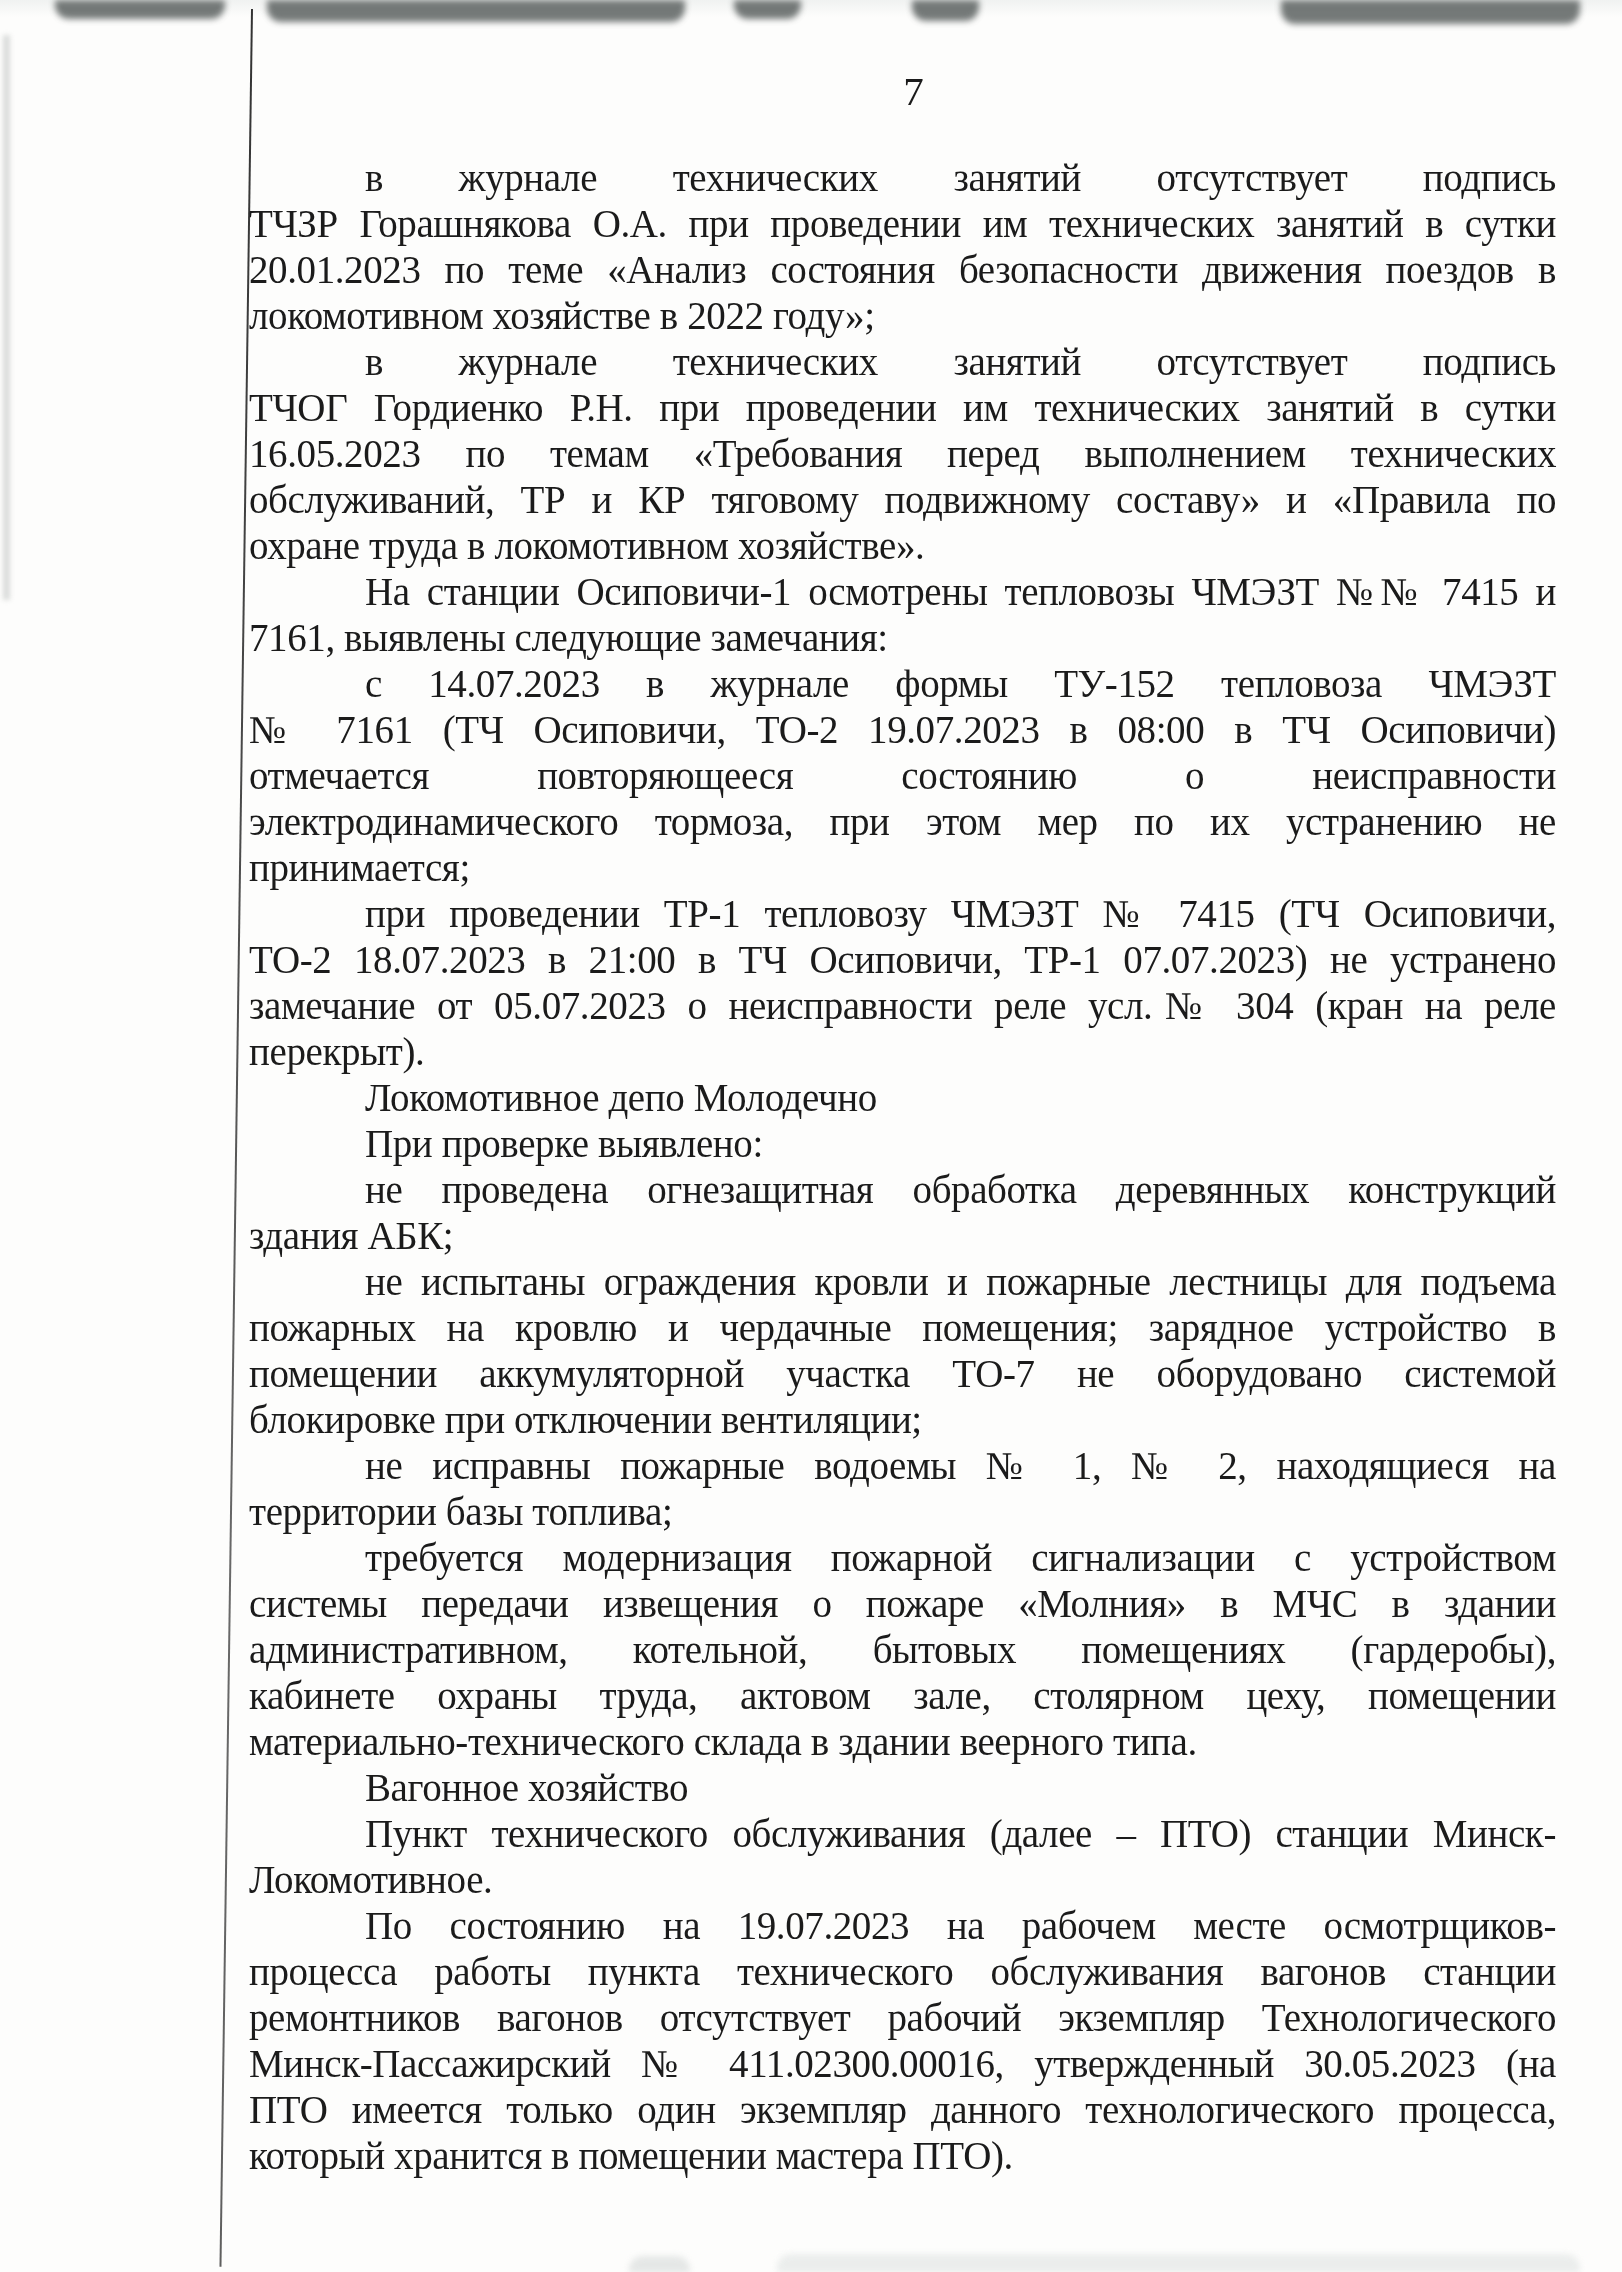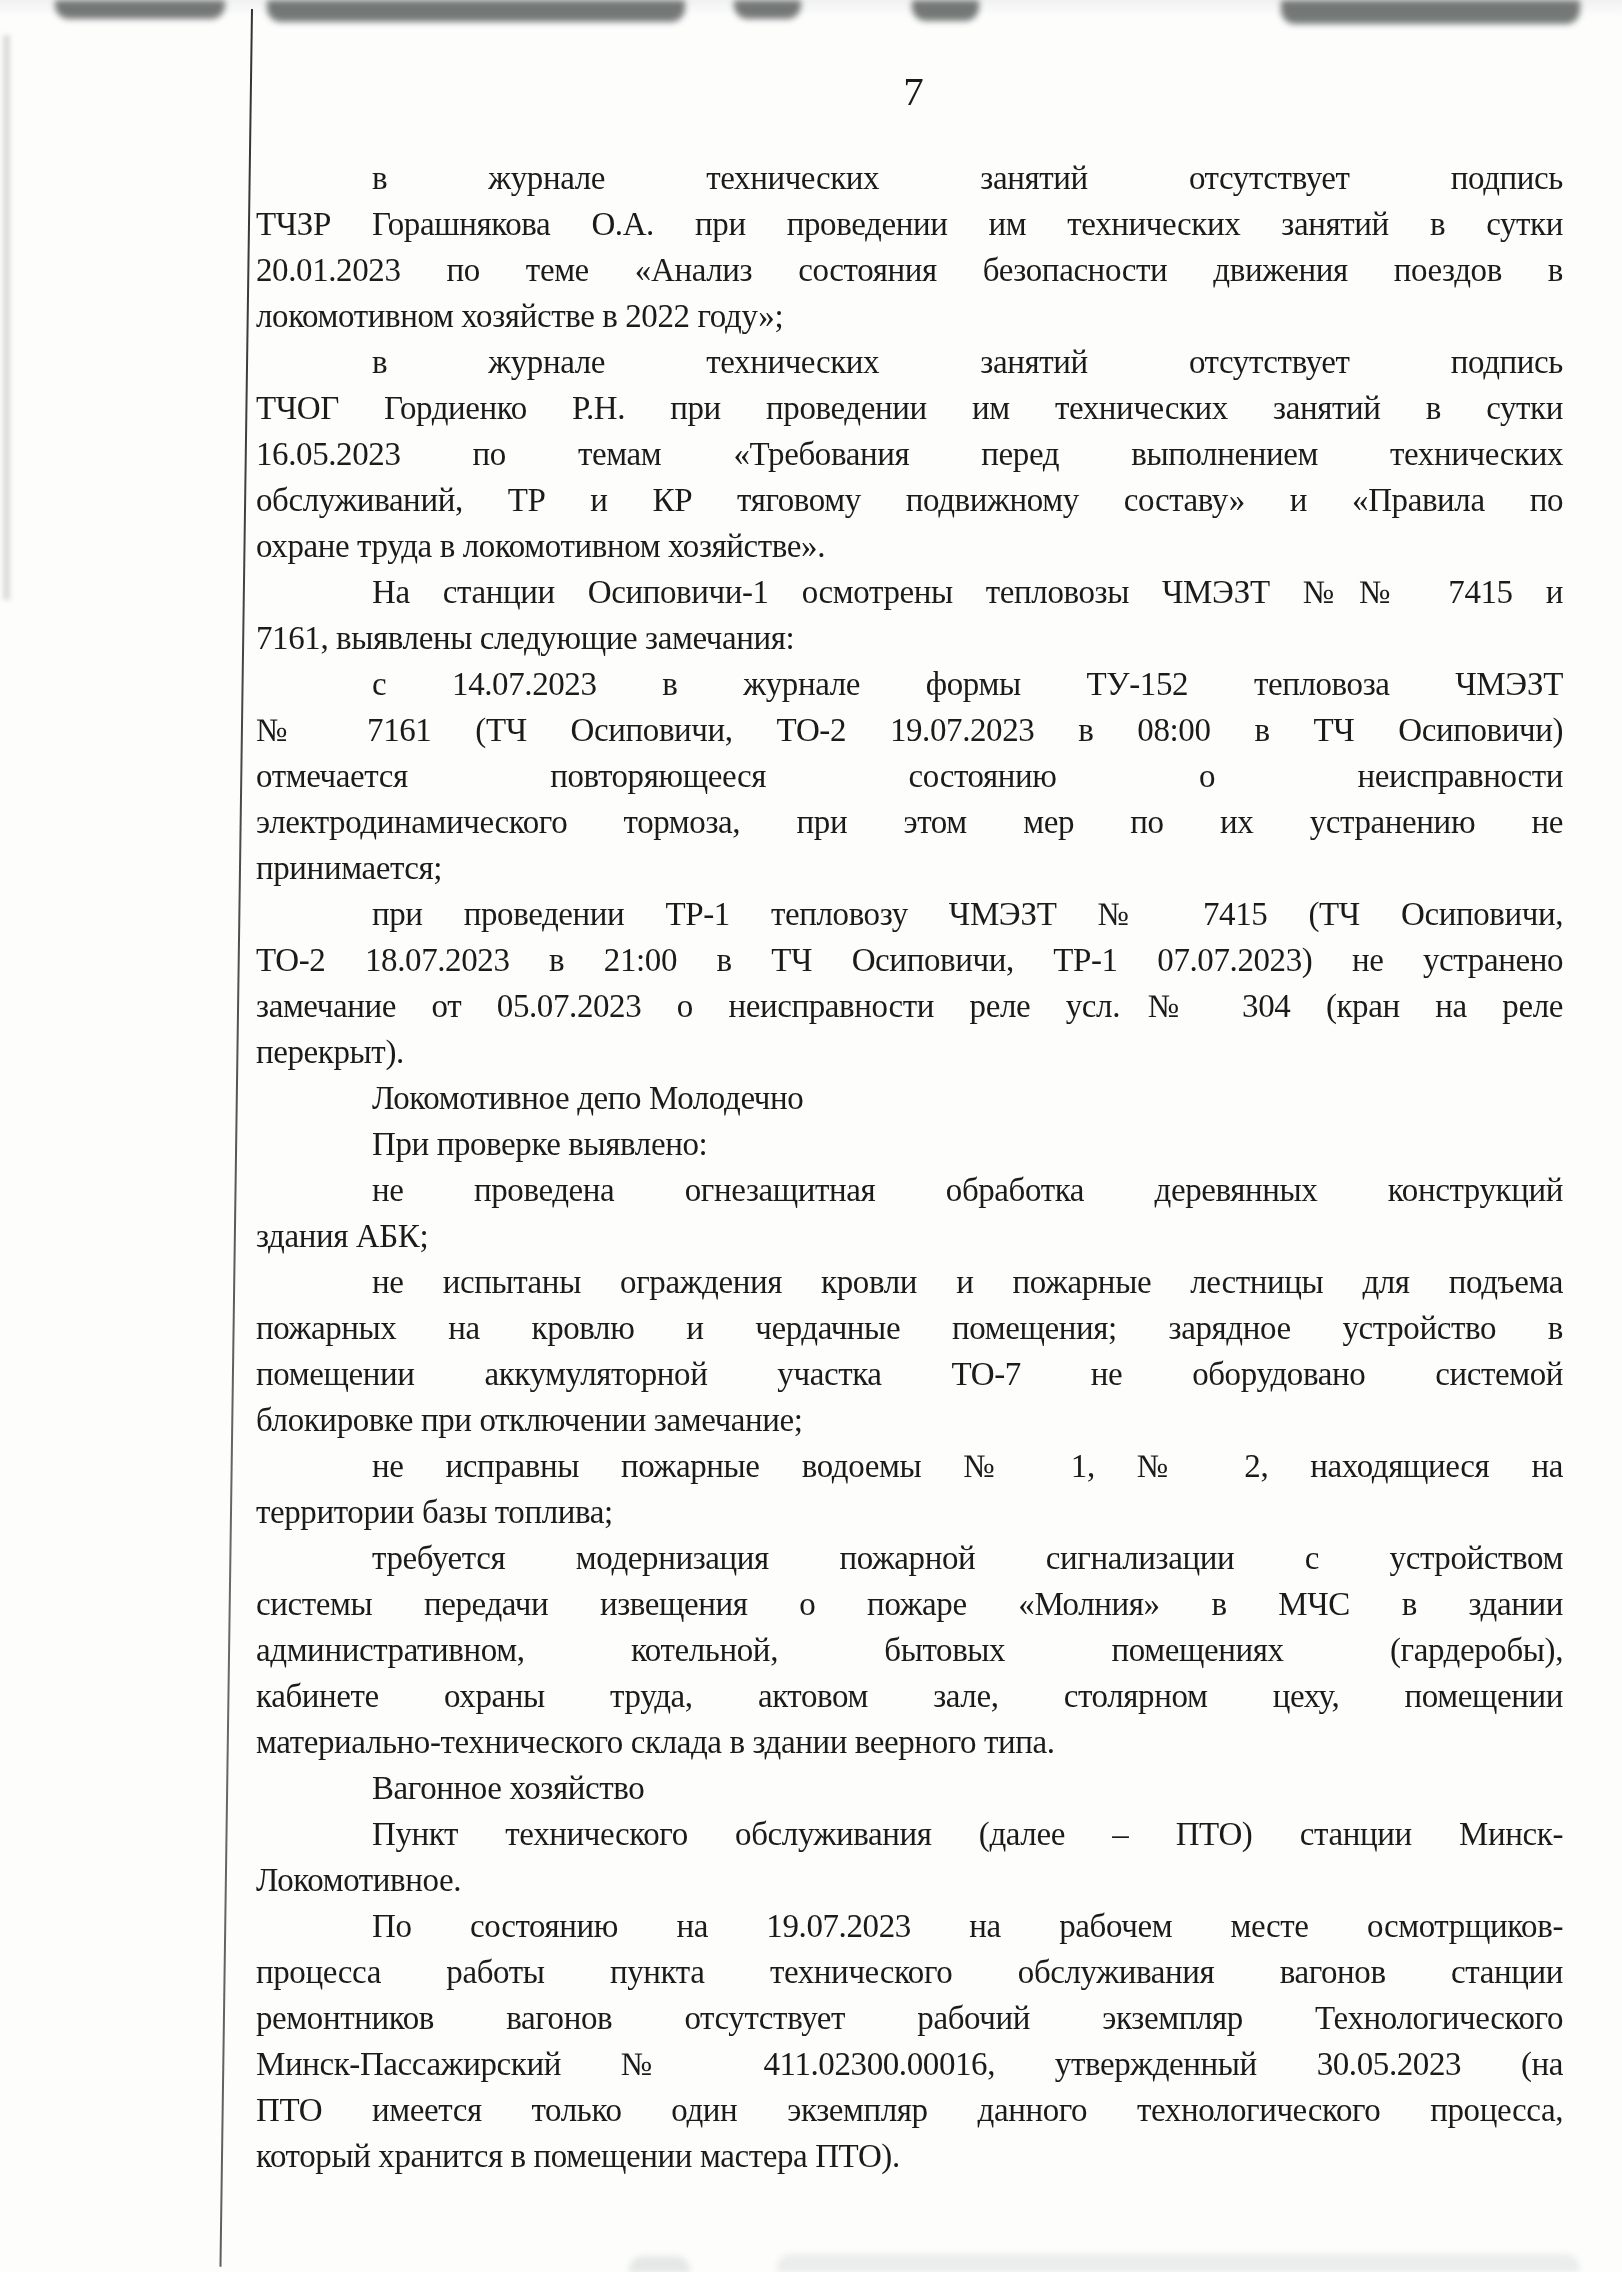--- a/index.html
+++ b/index.html
@@ -43,22 +43,22 @@
       rgba(42,42,42,.85) 35%,
       rgba(48,48,48,.72) 70%,
       rgba(55,55,55,.8) 100%);
   }
   
   .page-number{
     position:absolute;top:71px;left:260px;width:1307px;
     text-align:center;font-size:41px;line-height:1;
   }
   .text-block{
-    position:absolute;left:256px;top:155px;width:1307px;
-    font-size:33px;line-height:46px;letter-spacing:-0.4px;
+    position:absolute;left:249px;top:155px;width:1307px;
+    font-size:39px;line-height:46px;letter-spacing:-0.4px;
   }
   .line{text-align:justify;text-align-last:justify;}
   .line.last{text-align-last:left;}
   .line.first{text-indent:116px;}
   .par.underlined-heading .line{
     text-decoration-thickness:3.2px;
     text-underline-offset:9px;
   }
   .par.bold-heading{font-weight:normal;}
 </style>
@@ -117,21 +117,21 @@
         <div class="line first last">При проверке выявлено:</div>
       </div>
       <div class="par body">
         <div class="line first">не проведена огнезащитная обработка деревянных конструкций</div>
         <div class="line last">здания АБК;</div>
       </div>
       <div class="par body">
         <div class="line first">не испытаны ограждения кровли и пожарные лестницы для подъема</div>
         <div class="line">пожарных на кровлю и чердачные помещения; зарядное устройство в</div>
         <div class="line">помещении аккумуляторной участка ТО-7 не оборудовано системой</div>
-        <div class="line last">блокировке при отключении замечание;</div>
+        <div class="line last">блокировке при отключении вентиляции;</div>
       </div>
       <div class="par body">
         <div class="line first">не исправны пожарные водоемы № 1, № 2, находящиеся на</div>
         <div class="line last">территории базы топлива;</div>
       </div>
       <div class="par body">
         <div class="line first">требуется модернизация пожарной сигнализации с устройством</div>
         <div class="line">системы передачи извещения о пожаре «Молния» в МЧС в здании</div>
         <div class="line">административном, котельной, бытовых помещениях (гардеробы),</div>
         <div class="line">кабинете охраны труда, актовом зале, столярном цеху, помещении</div>

